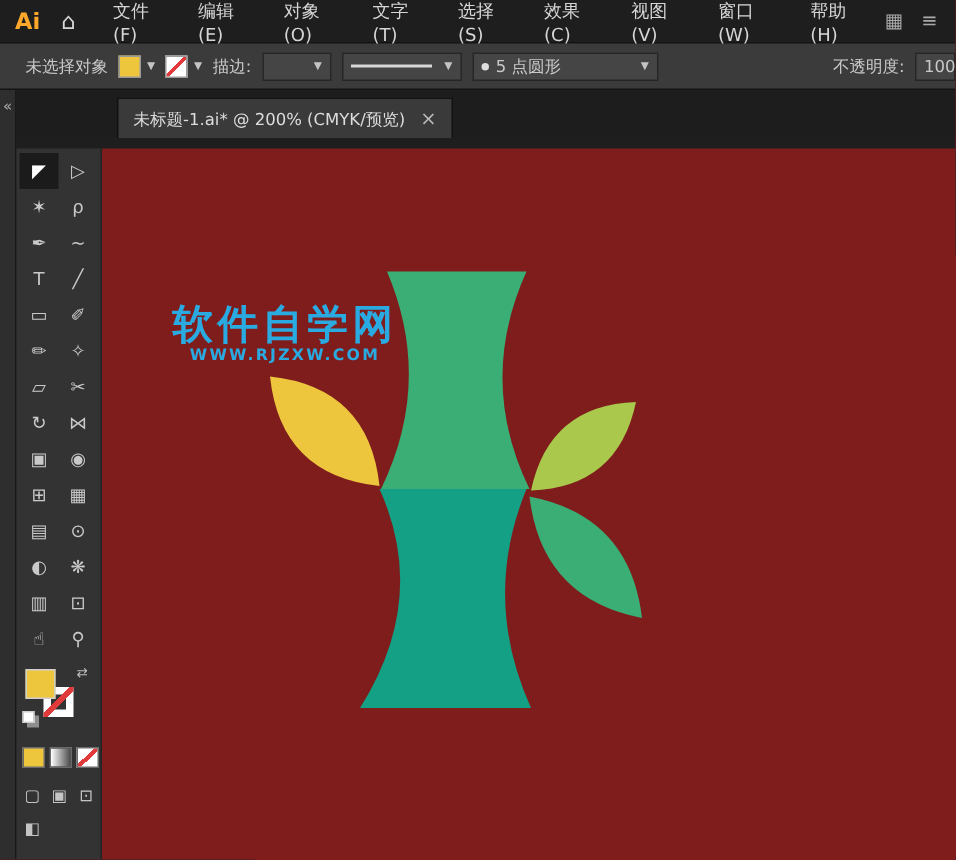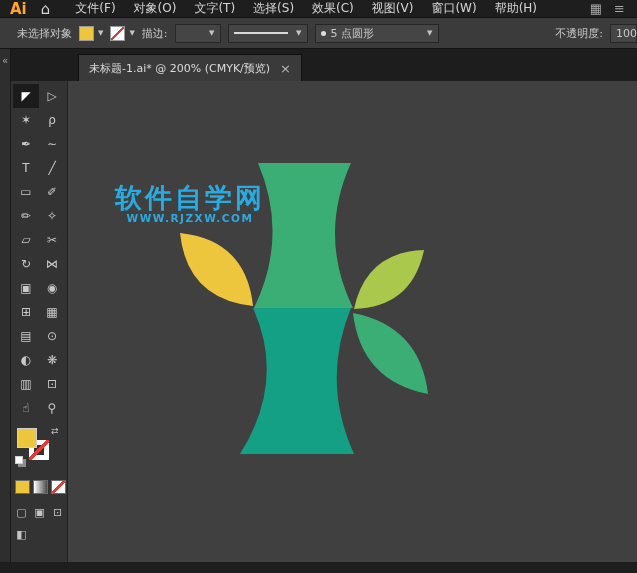--- a/index.html
+++ b/index.html
@@ -4,21 +4,21 @@
 <style>
   * { box-sizing: border-box; margin: 0; padding: 0; }
   html, body { width: 637px; height: 573px; overflow: hidden; }
   body {
     background: #1e1e1e;
     font-family: "DejaVu Sans", "Liberation Sans", sans-serif;
     font-size: 12px; color: #cccccc;
   }
 
   
-  .menu-bar { height: 17px; display: flex; align-items: center; background: #1e1e1e; padding-left: 6px; }
+  .menu-bar { height: 28px; display: flex; align-items: center; background: #1e1e1e; padding-left: 6px; }
   .ai-logo { color: #ffa72b; font-weight: 700; font-size: 15px; padding: 0 8px 0 4px; }
   .home-icon { color: #d5d5d5; font-size: 15px; padding: 0 16px 0 6px; }
   .menu-items { display: flex; height: 100%; }
   .menu-item { display: flex; align-items: center; padding: 0 9px; font-size: 12px; color: #d6d6d6; cursor: default; }
   .menu-right { margin-left: auto; display: flex; align-items: center; gap: 12px; padding-right: 12px; }
   .menu-right .mi { font-size: 13px; color: #a9a9a9; }
 
   
   .control-bar {
     height: 32px; background: #3b3b3b;
@@ -38,21 +38,21 @@
   .profile-dd { width: 80px; }
   .profile-line { width: 54px; height: 2px; background: #d8d8d8; }
   .brush-dd { width: 124px; }
   .brush-dot { width: 5px; height: 5px; border-radius: 50%; background: #dddddd; flex: none; }
   .opacity-label { margin-left: auto; }
   .opacity-field { width: 27px; }
 
   
   .app-body { display: flex; height: 513px; }
   .dock-strip { width: 11px; background: #2e2e2e; border-right: 1px solid #191919; text-align: center; padding-top: 6px; color: #a8a8a8; font-size: 10px; flex: none; }
-  .main { flex: 1; display: flex; flex-direction: column; min-width: 0; }
+  .main { flex: 1; display: flex; flex-direction: column; min-width: 0; gap: 7px; }
 
   
   .tab-bar { height: 32px; background: #1d1d1d; display: flex; align-items: flex-end; flex: none; }
   .tab { margin-left: 67px; height: 27px; background: #3a3a3a; border: 1px solid #101010; border-bottom: none; display: flex; align-items: center; gap: 10px; padding: 0 10px; font-size: 11px; color: #dcdcdc; white-space: nowrap; }
   .tab-close { color: #b9b9b9; font-size: 13px; line-height: 1; cursor: default; }
 
   
   .doc-row { flex: 1; display: flex; min-height: 0; }
 
   
@@ -72,35 +72,38 @@
   .default-swatches-icon { position: absolute; left: 4px; top: 36px; width: 8px; height: 8px; background: #ffffff; border: 1px solid #cfcfcf; box-shadow: 3px 3px 0 #8d8d8d; }
   .color-row { position: absolute; left: 4px; top: 60px; display: flex; gap: 3px; }
   .mini-btn { width: 15px; height: 14px; border: 1px solid #6b6b6b; }
   .gradient-btn { background: linear-gradient(90deg, #ffffff, #4a4a4a); }
   .none-btn { background: linear-gradient(to bottom right, rgba(0,0,0,0) 42%, #e03a3a 42%, #e03a3a 58%, rgba(0,0,0,0) 58%), #ffffff; }
   .draw-row { position: absolute; left: 2px; top: 84px; display: flex; gap: 1px; }
   .draw-btn { width: 17px; height: 16px; display: flex; align-items: center; justify-content: center; font-size: 11px; color: #c4c4c4; }
   .screen-mode-btn { position: absolute; left: 2px; top: 106px; width: 17px; height: 16px; display: flex; align-items: center; justify-content: center; font-size: 11px; color: #c4c4c4; }
 
   
-  .canvas { flex: 1; background: #404040; position: relative; min-width: 0; }
+  .canvas { flex: 1; background: #7f1d1d; position: relative; min-width: 0; }
   .canvas svg { position: absolute; left: 0; top: 0; font-family: inherit; }
 </style>
 </head>
 <body>
 
 <div class="menu-bar">
   <span class="ai-logo">Ai</span>
   <span class="home-icon">⌂</span>
   <div class="menu-items">
 
       <div class="menu-item">
         <span>文件(F)</span>
       </div>
 
+      <div class="menu-item">
+        <span>编辑(E)</span>
+      </div>
 
       <div class="menu-item">
         <span>对象(O)</span>
       </div>
 
       <div class="menu-item">
         <span>文字(T)</span>
       </div>
 
       <div class="menu-item">

